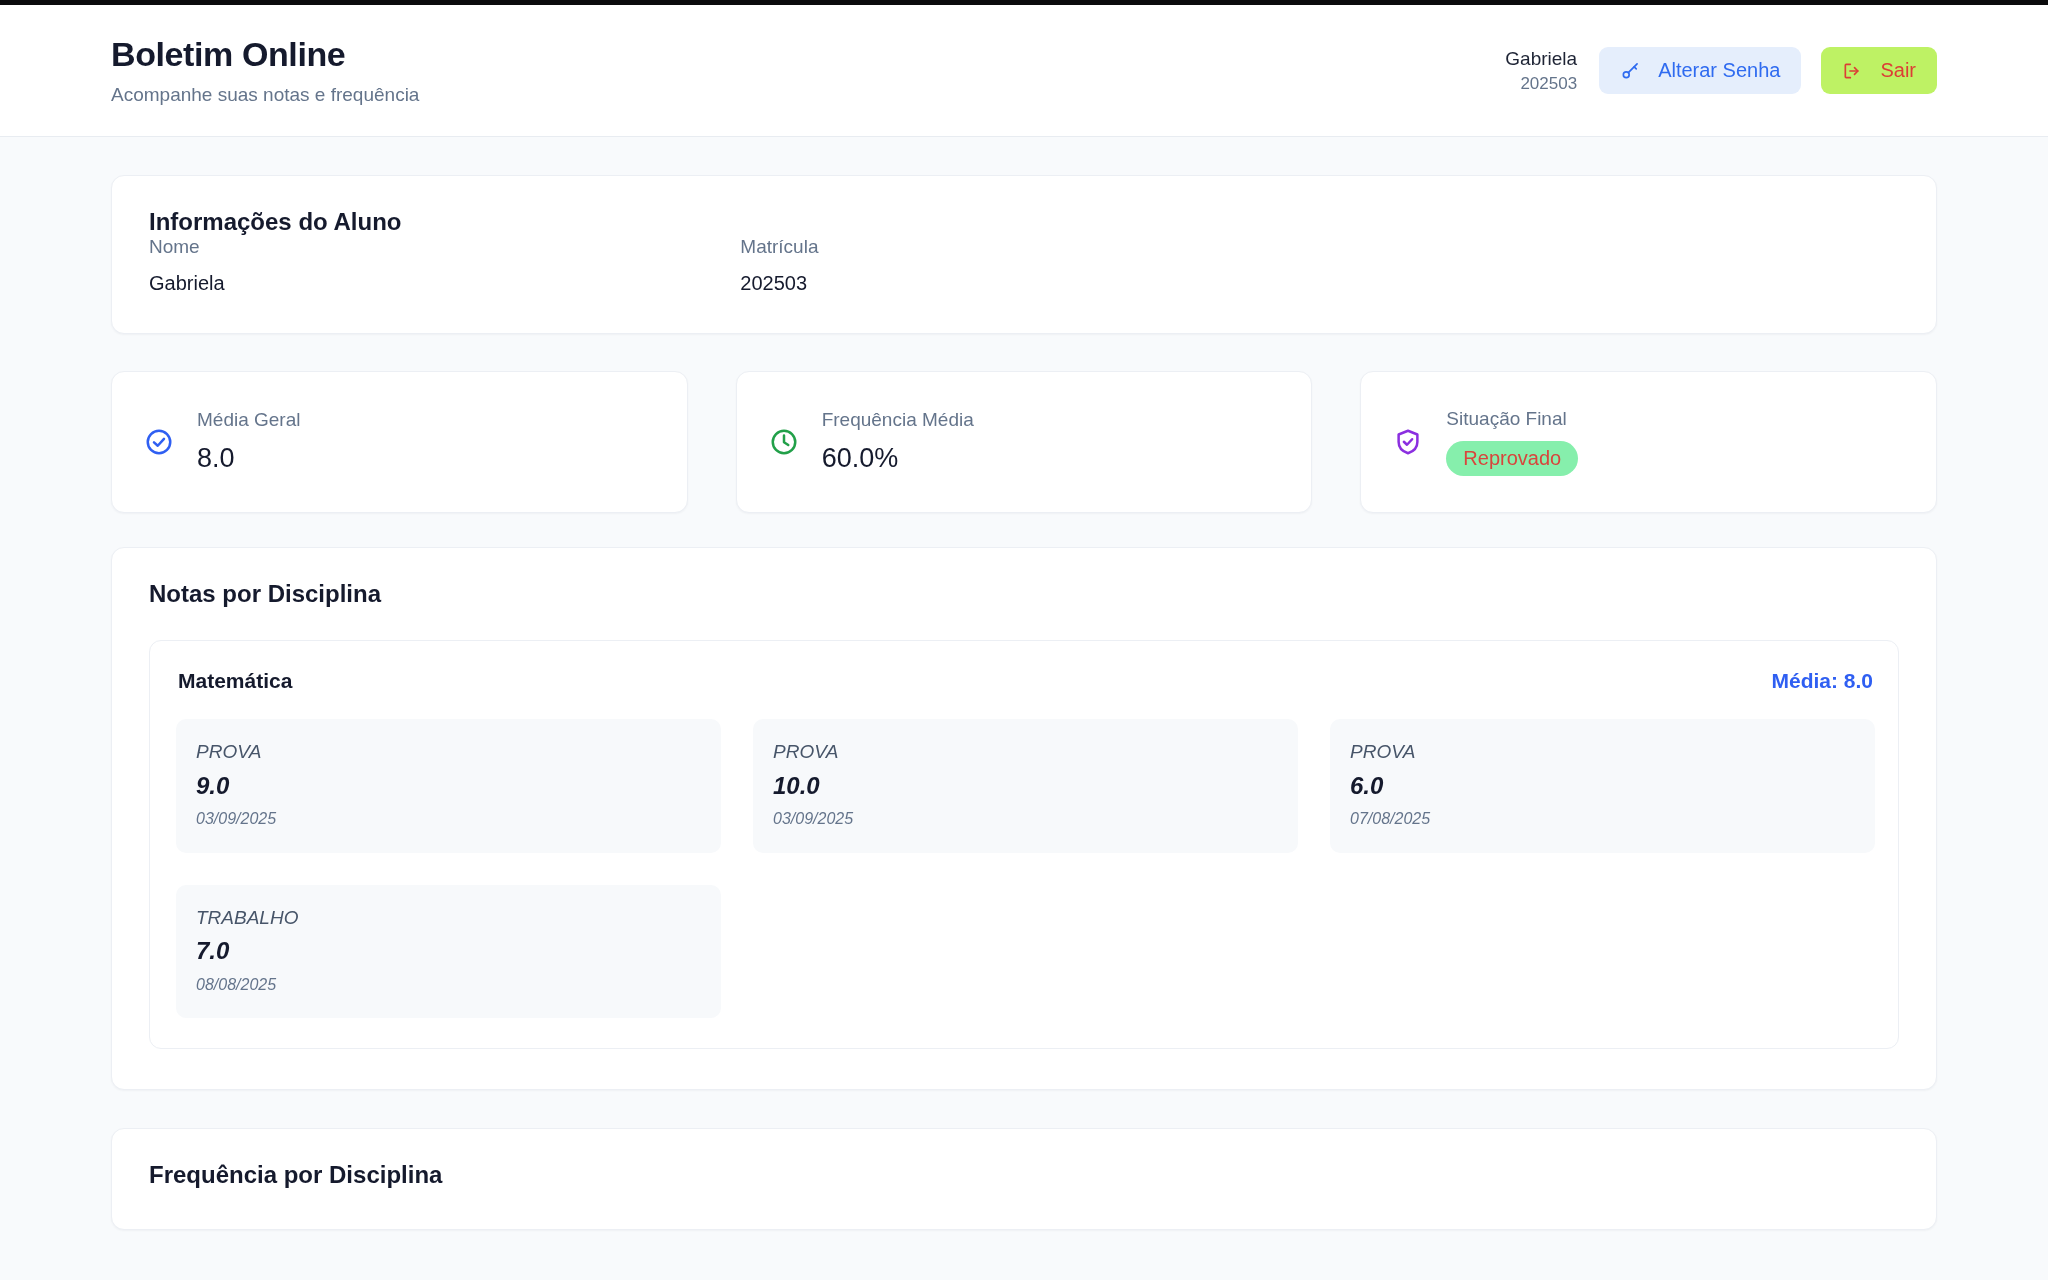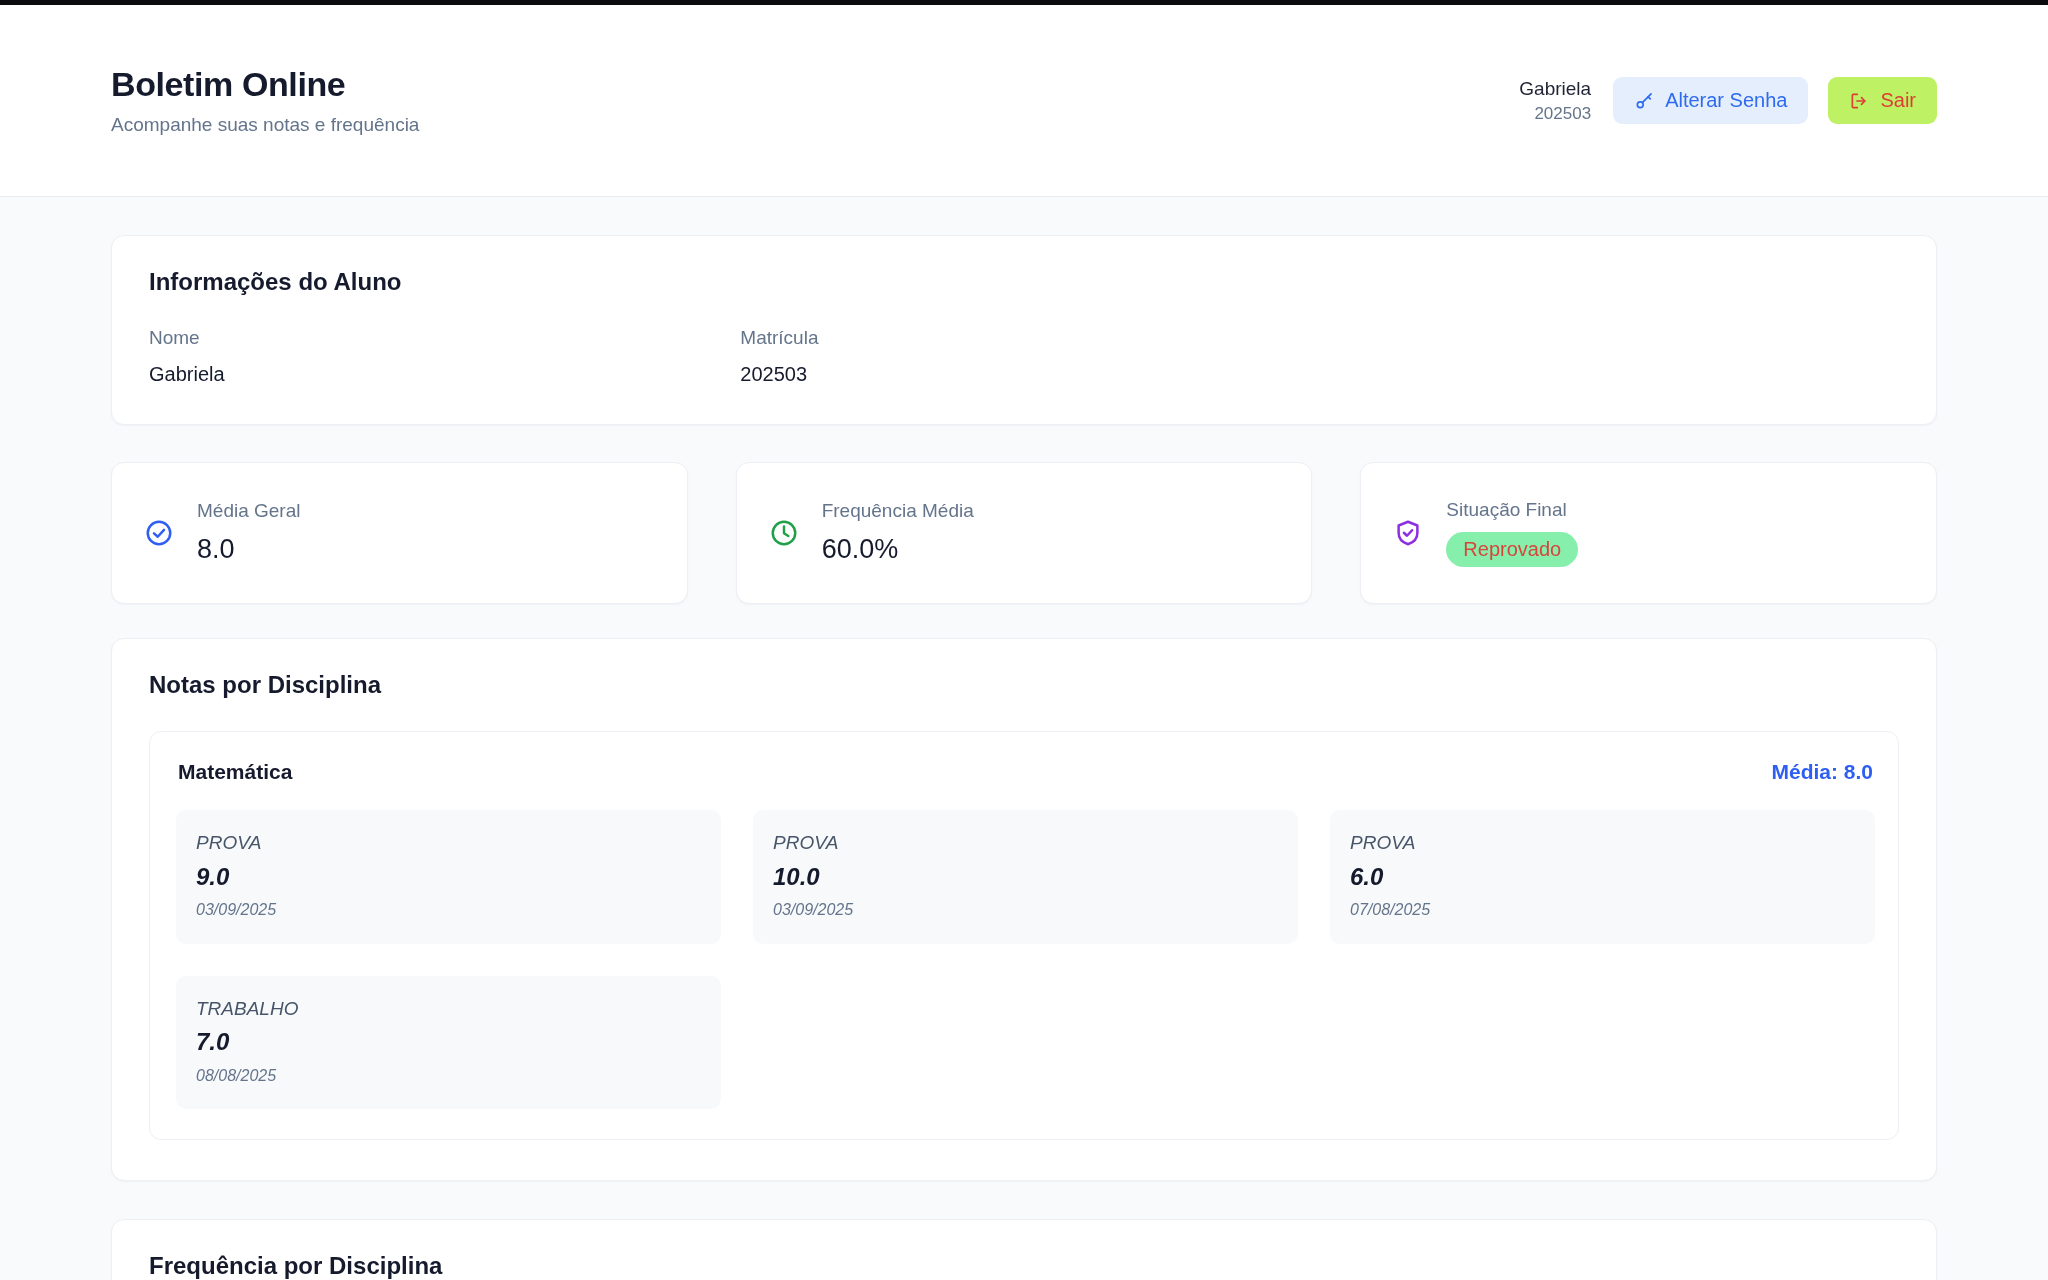--- a/index.html
+++ b/index.html
@@ -22,21 +22,21 @@
   .top-strip {
     height: 5px;
     width: 100%;
     background: #0b0b0d;
   }
 
   
   .app-header {
     background: #ffffff;
     border-bottom: 1px solid #e8ecf1;
-    height: 192px;
+    height: 132px;
     padding: 0 111px;
     display: flex;
     align-items: center;
     justify-content: space-between;
   }
   .brand-title {
     font-size: 34px;
     font-weight: bold;
     letter-spacing: -0.4px;
     color: #151a2d;
@@ -62,21 +62,21 @@
     line-height: 1.25;
   }
   .user-id {
     font-size: 17px;
     color: #64748b;
     margin-top: 4px;
   }
   .hbtn {
     display: inline-flex;
     align-items: center;
-    gap: 11px;
+    gap: 18px;
     height: 47px;
     padding: 0 21px;
     border-radius: 9px;
     font-size: 20px;
     border: none;
     cursor: pointer;
     font-family: inherit;
     white-space: nowrap;
   }
   .hbtn-primary {
@@ -104,21 +104,20 @@
   
   .info-card { padding: 32px 37px 38px 37px; }
   .section-title {
     font-size: 24px;
     color: #151a2d;
     font-weight: bold;
   }
   .info-grid {
     display: grid;
     grid-template-columns: repeat(3, 1fr);
-    margin-top: 31px;
     column-gap: 24px;
   }
   .field-label {
     font-size: 19px;
     color: #64748b;
     line-height: 1.2;
   }
   .field-value {
     font-size: 20px;
     color: #151a2d;

